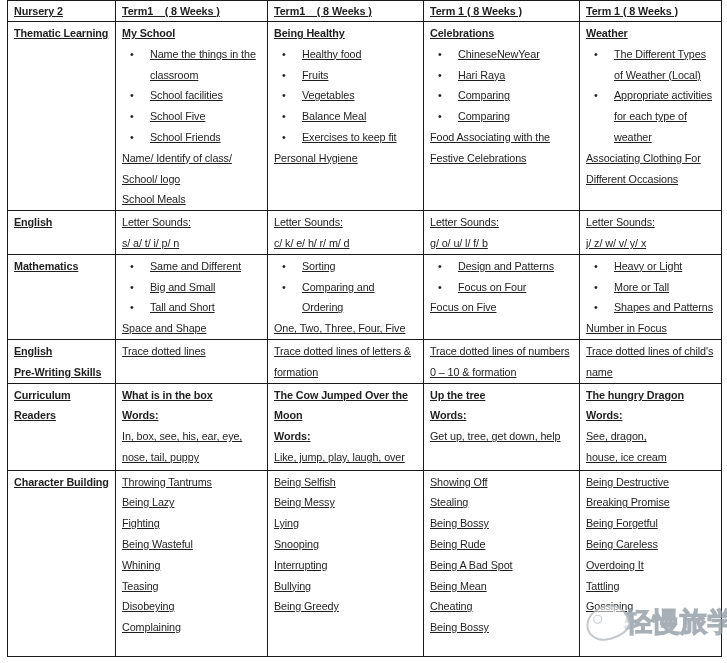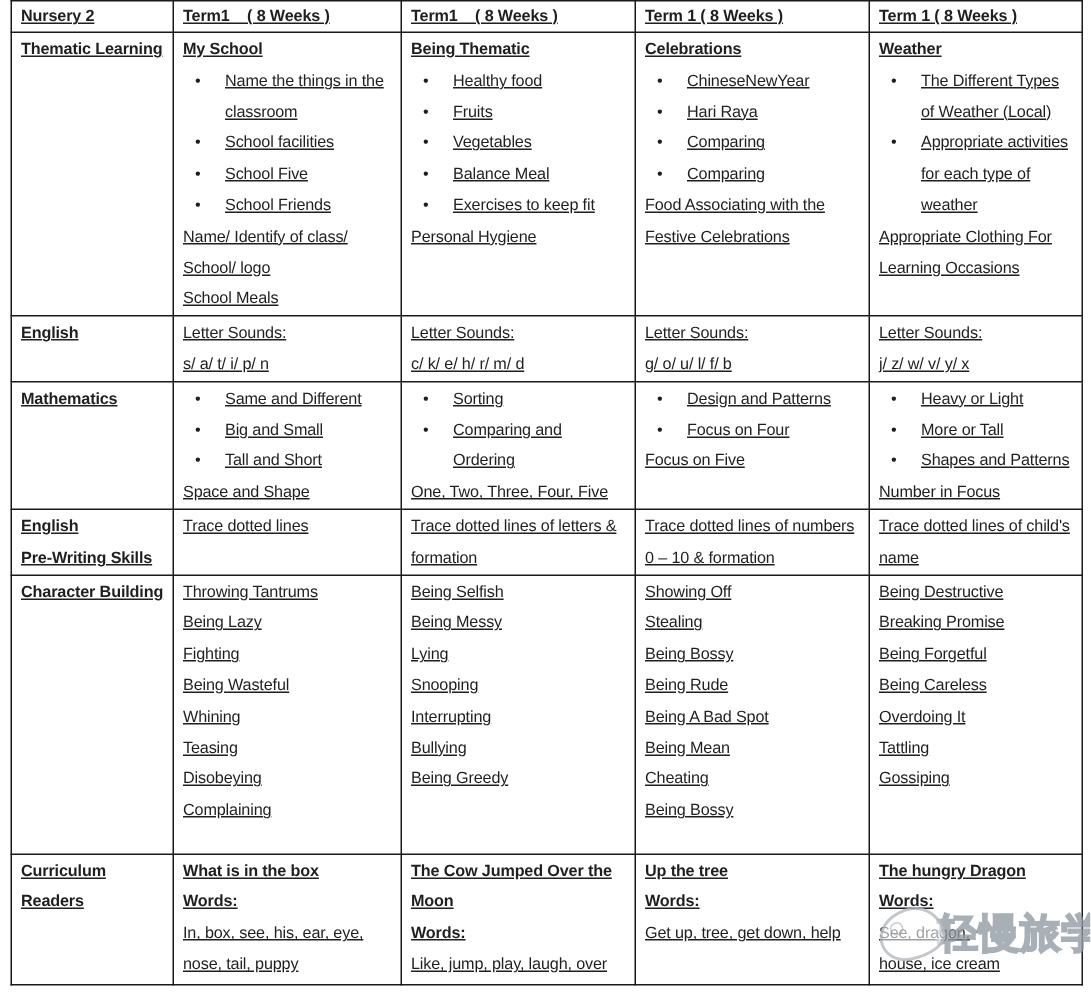--- a/index.html
+++ b/index.html
@@ -83,41 +83,41 @@
           <td>
             <div class="ln title">My School</div>
             <div class="ln bullet">Name the things in the classroom</div>
             <div class="ln bullet">School facilities</div>
             <div class="ln bullet">School Five</div>
             <div class="ln bullet">School Friends</div>
             <div class="ln text">Name/ Identify of class/ School/ logo</div>
             <div class="ln text">School Meals</div>
           </td>
           <td>
-            <div class="ln title">Being Thematic</div>
+            <div class="ln title">Being Healthy</div>
             <div class="ln bullet">Healthy food</div>
             <div class="ln bullet">Fruits</div>
             <div class="ln bullet">Vegetables</div>
             <div class="ln bullet">Balance Meal</div>
             <div class="ln bullet">Exercises to keep fit</div>
             <div class="ln text">Personal Hygiene</div>
           </td>
           <td>
             <div class="ln title">Celebrations</div>
             <div class="ln bullet">ChineseNewYear</div>
             <div class="ln bullet">Hari Raya</div>
             <div class="ln bullet">Comparing</div>
             <div class="ln bullet">Comparing</div>
             <div class="ln text">Food Associating with the Festive Celebrations</div>
           </td>
           <td>
             <div class="ln title">Weather</div>
             <div class="ln bullet">The Different Types of Weather (Local)</div>
             <div class="ln bullet">Appropriate activities for each type of weather</div>
-            <div class="ln text">Appropriate Clothing For Learning Occasions</div>
+            <div class="ln text">Associating Clothing For Different Occasions</div>
           </td>
         </tr>
         <tr style="height: 43px;">
           <td>
             <div class="label-line">English</div>
           </td>
           <td>
             <div class="ln text">Letter Sounds:</div>
             <div class="ln text">s/ a/ t/ i/ p/ n</div>
           </td>
@@ -170,20 +170,46 @@
             <div class="ln text">Trace dotted lines</div>
           </td>
           <td>
             <div class="ln text">Trace dotted lines of letters &amp; formation</div>
           </td>
           <td>
             <div class="ln text">Trace dotted lines of numbers 0 – 10 &amp; formation</div>
           </td>
           <td>
             <div class="ln text">Trace dotted lines of child's name</div>
+          </td>
+        </tr>
+        <tr style="height: 87px;">
+          <td>
+            <div class="label-line">Curriculum Readers</div>
+          </td>
+          <td>
+            <div class="ln title">What is in the box</div>
+            <div class="ln title">Words:</div>
+            <div class="ln text">In, box, see, his, ear, eye, nose, tail, puppy</div>
+          </td>
+          <td>
+            <div class="ln title">The Cow Jumped Over the Moon</div>
+            <div class="ln title">Words:</div>
+            <div class="ln text">Like, jump, play, laugh, over</div>
+          </td>
+          <td>
+            <div class="ln title">Up the tree</div>
+            <div class="ln title">Words:</div>
+            <div class="ln text">Get up, tree, get down, help</div>
+          </td>
+          <td>
+            <div class="ln title">The hungry Dragon</div>
+            <div class="ln title">Words:</div>
+            <div class="ln text">See, dragon,</div>
+            <div class="ln text">house, ice cream</div>
           </td>
         </tr>
         <tr style="height: 186px;">
           <td>
             <div class="label-line">Character Building</div>
           </td>
           <td>
             <div class="ln text">Throwing Tantrums</div>
             <div class="ln text">Being Lazy</div>
             <div class="ln text">Fighting</div>
@@ -215,46 +241,20 @@
           <td>
             <div class="ln text">Being Destructive</div>
             <div class="ln text">Breaking Promise</div>
             <div class="ln text">Being Forgetful</div>
             <div class="ln text">Being Careless</div>
             <div class="ln text">Overdoing It</div>
             <div class="ln text">Tattling</div>
             <div class="ln text">Gossiping</div>
           </td>
         </tr>
-        <tr style="height: 87px;">
-          <td>
-            <div class="label-line">Curriculum Readers</div>
-          </td>
-          <td>
-            <div class="ln title">What is in the box</div>
-            <div class="ln title">Words:</div>
-            <div class="ln text">In, box, see, his, ear, eye, nose, tail, puppy</div>
-          </td>
-          <td>
-            <div class="ln title">The Cow Jumped Over the Moon</div>
-            <div class="ln title">Words:</div>
-            <div class="ln text">Like, jump, play, laugh, over</div>
-          </td>
-          <td>
-            <div class="ln title">Up the tree</div>
-            <div class="ln title">Words:</div>
-            <div class="ln text">Get up, tree, get down, help</div>
-          </td>
-          <td>
-            <div class="ln title">The hungry Dragon</div>
-            <div class="ln title">Words:</div>
-            <div class="ln text">See, dragon,</div>
-            <div class="ln text">house, ice cream</div>
-          </td>
-        </tr>
       </tbody>
   </table>
 
   <div class="watermark">
     <span class="wm-logo"></span>
     <span class="wm-text">轻慢旅学</span>
   </div>
 </div>
 
 </body></html>

